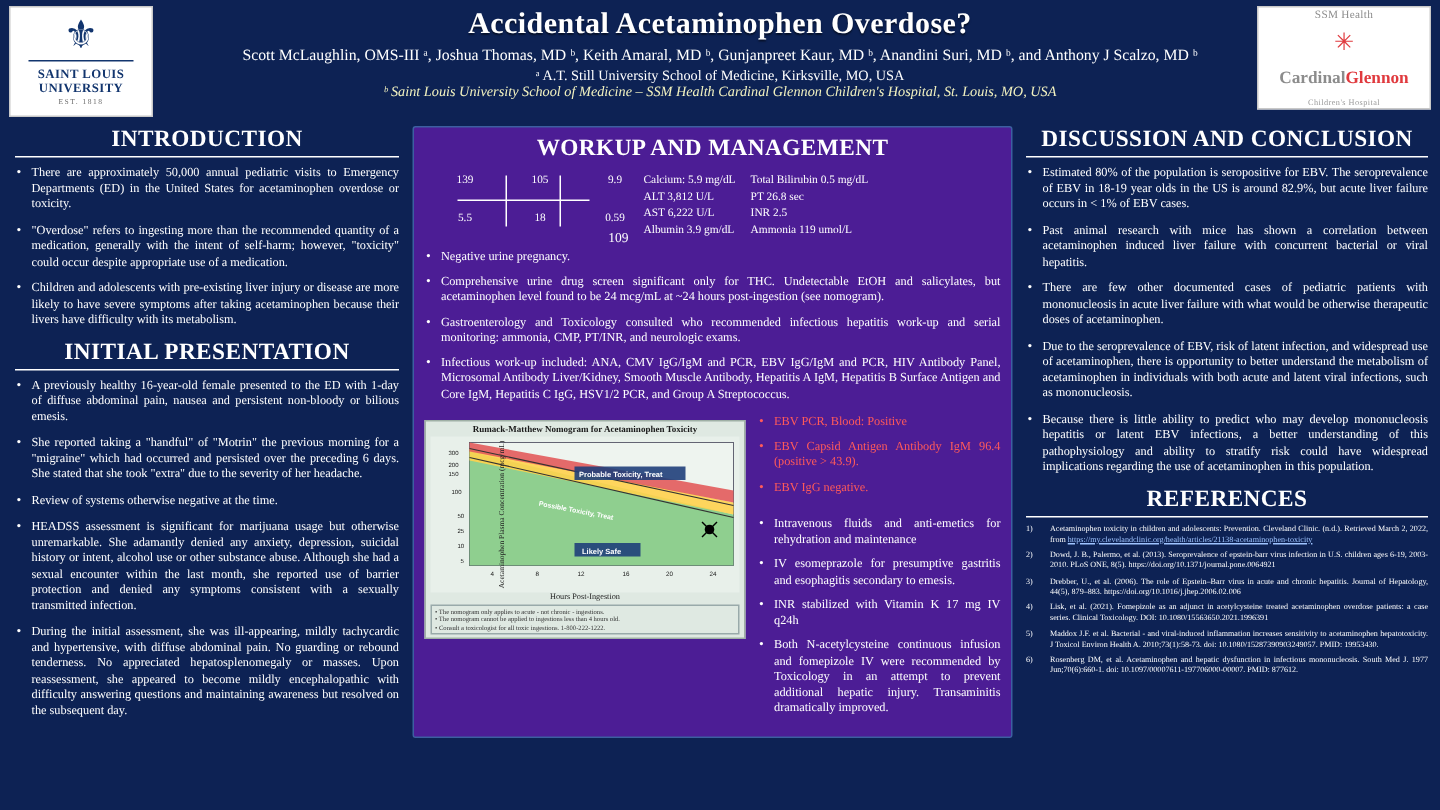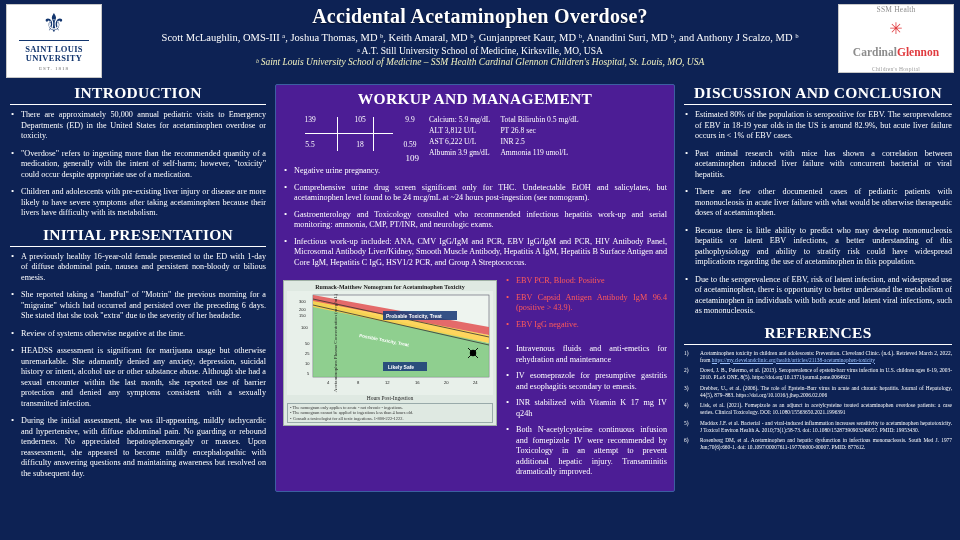--- a/index.html
+++ b/index.html
@@ -274,22 +274,22 @@
         </div>
       </div>
     </div>
 
     <div class="col col-right">
       <div class="section-title underline">DISCUSSION AND CONCLUSION</div>
       <ul class="bullets">
         <li>Estimated 80% of the population is seropositive for EBV. The seroprevalence of EBV in 18-19 year olds in the US is around 82.9%, but acute liver failure occurs in &lt; 1% of EBV cases.</li>
         <li>Past animal research with mice has shown a correlation between acetaminophen induced liver failure with concurrent bacterial or viral hepatitis.</li>
         <li>There are few other documented cases of pediatric patients with mononucleosis in acute liver failure with what would be otherwise therapeutic doses of acetaminophen.</li>
+        <li>Due to the seroprevalence of EBV, risk of latent infection, and widespread use of acetaminophen, there is opportunity to better understand the metabolism of acetaminophen in individuals with both acute and latent viral infections, such as mononucleosis.</li>
         <li>Because there is little ability to predict who may develop mononucleosis hepatitis or latent EBV infections, a better understanding of this pathophysiology and ability to stratify risk could have widespread implications regarding the use of acetaminophen in this population.</li>
-        <li>Due to the seroprevalence of EBV, risk of latent infection, and widespread use of acetaminophen, there is opportunity to better understand the metabolism of acetaminophen in individuals with both acute and latent viral infections, such as mononucleosis.</li>
       </ul>
 
       <div class="section-title underline" style="margin-top:4px;">REFERENCES</div>
       <ul class="refs">
         <li>
           <span class="num">1)</span>
           <span class="txt"><span>Acetaminophen toxicity in children and adolescents: Prevention. Cleveland Clinic. (n.d.). Retrieved March 2, 2022, from </span><a href="#">https://my.clevelandclinic.org/health/articles/21138-acetaminophen-toxicity</a></span>
         </li>
         <li>
           <span class="num">2)</span>

